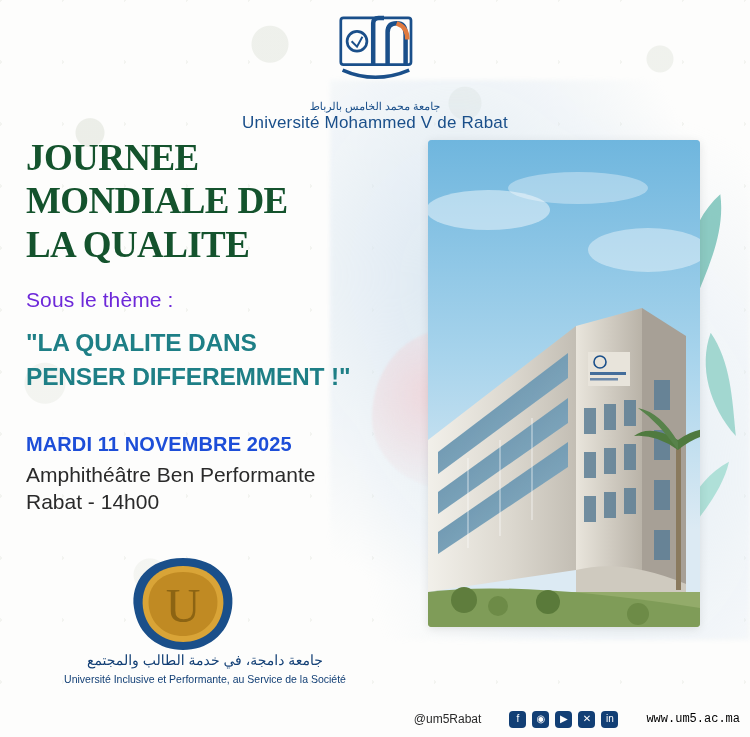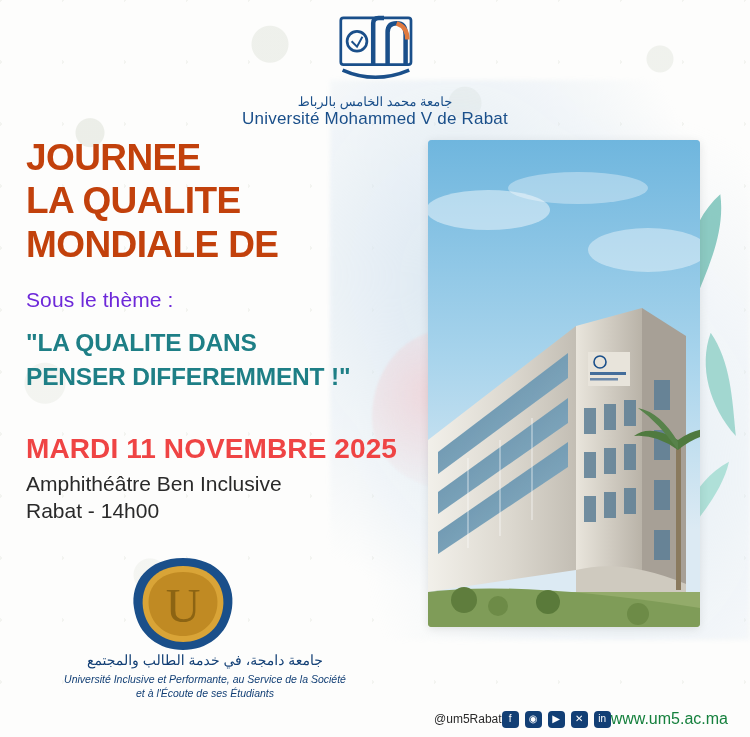--- a/index.html
+++ b/index.html
@@ -59,22 +59,22 @@
   
   .logo-block {
     position: absolute;
     left: 0; right: 0; top: 14px;
     display: flex;
     flex-direction: column;
     align-items: center;
   }
   .logo-mark { width: 108px; height: 78px; }
   .logo-ar {
-    margin-top: 2px;
-    font-size: 13px;
+    margin-top: 8px;
+    font-size: 11px;
     color: #1a4f8a;
     letter-spacing: 0.5px;
     direction: rtl;
   }
   .logo-fr {
     font-size: 17px;
     color: #1a4f8a;
     letter-spacing: 0.2px;
   }
 
@@ -83,42 +83,43 @@
     position: absolute;
     left: 26px;
     top: 136px;
     width: 380px;
   }
   .title {
     font-weight: bold;
     font-size: 37px;
     line-height: 1.17;
     letter-spacing: -0.6px;
-    color: #c2410c;
+    color: #14532d;
     text-transform: uppercase;
+    font-family: Liberation Serif, serif;
   }
   .subtheme-label {
     margin-top: 22px;
     font-size: 21px;
     color: #6d28d9;
     letter-spacing: 0.1px;
   }
   .theme {
     margin-top: 14px;
     font-weight: bold;
     font-size: 24.5px;
     line-height: 1.38;
     color: #1e7f86;
     letter-spacing: -0.2px;
   }
   .date {
     margin-top: 40px;
     font-weight: bold;
-    font-size: 28px;
-    color: #ef4444;
+    font-size: 20px;
+    color: #1d4ed8;
     letter-spacing: 0.1px;
   }
   .venue {
     margin-top: 6px;
     font-size: 21px;
     line-height: 1.28;
     color: #2a2a2a;
   }
 
   
@@ -155,50 +156,49 @@
     color: #123f75;
     direction: rtl;
     letter-spacing: 0.5px;
     text-align: center;
   }
   .slogan-fr {
     margin-top: 4px;
     font-size: 10.5px;
     line-height: 1.35;
     color: #123f75;
-    font-style: italic;
   }
 
   
   .footer {
     position: absolute;
     left: 0; right: 0; bottom: 0;
     height: 36px;
     display: flex;
     align-items: center;
     justify-content: flex-end;
-    padding-right: 22px;
-    gap: 0;
+    padding-right: 10px;
+    gap: 28px;
     font-size: 12px;
     color: #2a2a2a;
   }
   .handle { color: #2a2a2a; font-size: 12px; }
   .social { display: flex; gap: 6px; align-items: center; }
   .sicon {
     width: 17px; height: 17px;
     border-radius: 4px;
     background: #123f75;
     color: #ffffff;
     display: flex;
     align-items: center;
     justify-content: center;
     font-size: 10px;
     line-height: 1;
   }
-  .website { color: #15803d; font-size: 16px; }
+  .website { color: #000000; font-size: 12px; font-family: Liberation Mono, monospace; }
 </style>
 </head>
 <body>
 
 <div id="poster">
   <div class="bg-pattern"></div>
   <div class="bg-soft-blue"></div>
   <div class="bg-pink-blob"></div>
 
   <div class="leaf leaf-1">
@@ -229,31 +229,31 @@
         <path d="M24 62 Q60 78 98 62" fill="none" stroke="#1a4f8a" stroke-width="4"></path>
       </svg>
     </div>
     <div class="logo-ar">جامعة محمد الخامس بالرباط</div>
     <div class="logo-fr">Université Mohammed V de Rabat</div>
   </div>
 
   <div class="content">
     <div class="title">
       <div>JOURNEE</div>
+      <div>MONDIALE DE</div>
       <div>LA QUALITE</div>
-      <div>MONDIALE DE</div>
     </div>
     <div class="subtheme-label">Sous le thème :</div>
     <div class="theme">
       <div>"LA QUALITE DANS</div>
       <div>PENSER DIFFEREMMENT !"</div>
     </div>
     <div class="date">MARDI 11 NOVEMBRE 2025</div>
     <div class="venue">
-      <div>Amphithéâtre Ben Inclusive</div>
+      <div>Amphithéâtre Ben Performante</div>
       <div>Rabat - 14h00</div>
     </div>
   </div>
 
   <div class="photo">
     <svg width="272" height="487" viewBox="0 0 272 487">
       <defs>
         <linearGradient id="sky" x1="0" y1="0" x2="0" y2="1">
           <stop offset="0%" stop-color="#6fb6de"></stop>
           <stop offset="45%" stop-color="#a8d4ec"></stop>
@@ -340,21 +340,20 @@
       <path d="M61 14 C 90 14, 104 34, 101 56 C 98 78, 80 90, 61 90 C 42 90, 24 78, 21 56 C 18 34, 32 14, 61 14 Z" fill="#d9a437"></path>
       <path d="M61 20 C 86 20, 98 37, 95 56 C 92 74, 77 84, 61 84 C 45 84, 30 74, 27 56 C 24 37, 36 20, 61 20 Z" fill="#c08a23"></path>
       <text x="61" y="70" text-anchor="middle" font-family="Liberation Serif, serif" font-size="48" fill="#8c6413">U</text>
     </svg>
   </div>
 
   <div class="slogan">
     <div class="slogan-ar">جامعة دامجة، في خدمة الطالب والمجتمع</div>
     <div class="slogan-fr">
       <div>Université Inclusive et Performante, au Service de la Société</div>
-      <div>et à l'Écoute de ses Étudiants</div>
     </div>
   </div>
 
   <div class="footer">
     <span class="handle">@um5Rabat</span>
     <span class="social">
       <span class="sicon">f</span>
       <span class="sicon">◉</span>
       <span class="sicon">▶</span>
       <span class="sicon">✕</span>

